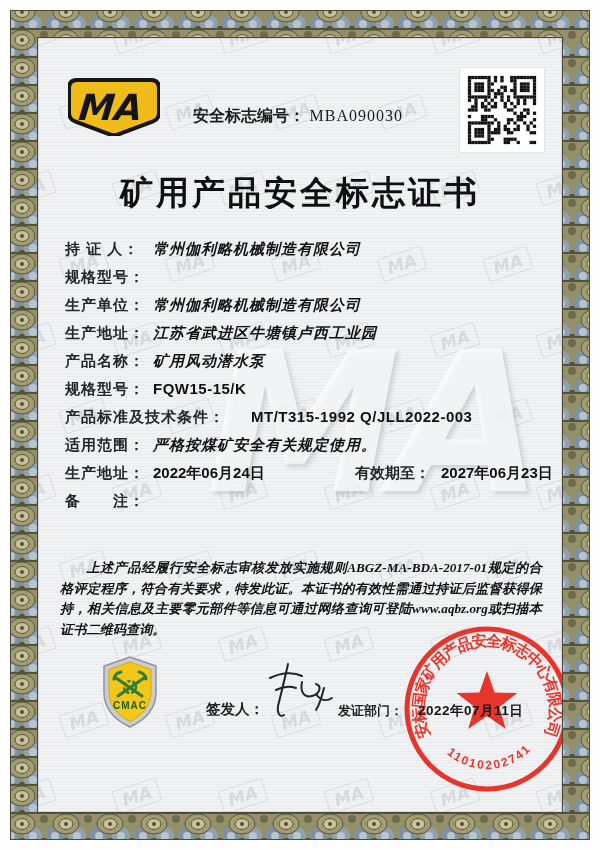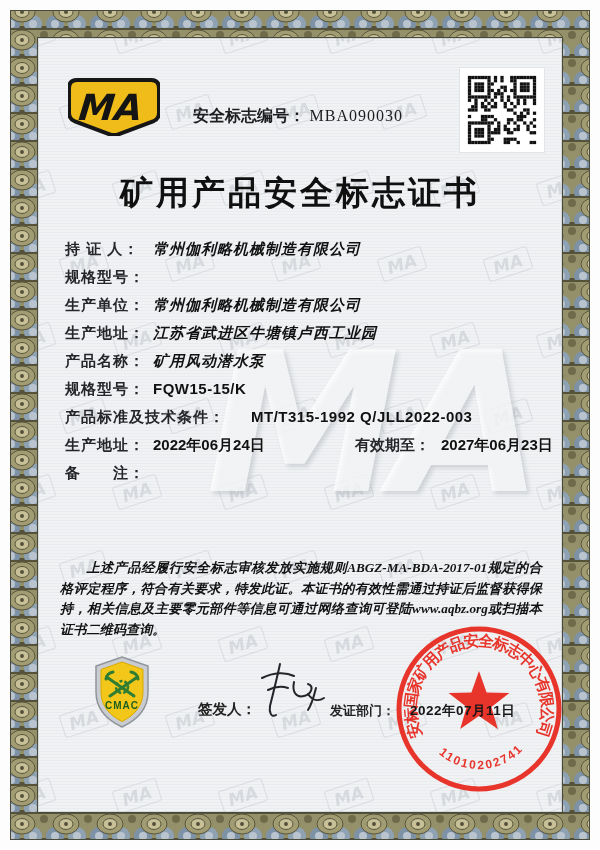--- a/index.html
+++ b/index.html
@@ -37,21 +37,21 @@
   .lbl.auto{flex:0 0 auto;margin-right:26px;}
   .val{font-size:15px;font-weight:700;color:#111;}
   .val.kai{font-style:italic;font-family:"Liberation Serif","DejaVu Serif",serif;letter-spacing:1px;text-align:right;}
   .val.mono{font-family:"Liberation Sans","DejaVu Sans",sans-serif;letter-spacing:.5px;}
   .lbl2{flex:0 0 86px;margin-left:72px;font-size:15px;font-weight:600;color:#26262a;white-space:nowrap;}
   
   .notice{position:absolute;left:22px;right:20px;top:520px;text-align:justify;
           font-family:"Liberation Serif","DejaVu Serif",serif;font-style:italic;
           font-size:13.2px;font-weight:700;line-height:1.56;color:#121212;text-indent:2em;}
   
-  .footer{position:absolute;left:0;right:0;top:608px;height:166px;}
+  .footer{position:absolute;left:8px;right:0;top:608px;height:166px;}
   .cmac{position:absolute;left:55px;top:10px;}
   .issuer-lbl{position:absolute;left:160px;top:54px;font-size:14.5px;font-weight:600;color:#222;}
   .sig{position:absolute;left:212px;top:14px;}
   .dept-lbl{position:absolute;left:292px;top:56px;font-size:13px;font-weight:600;color:#222;}
   .stamp{position:absolute;left:355px;top:-23px;width:172px;height:172px;opacity:.93;}
   .stamp-date{position:absolute;left:372px;top:56px;z-index:5;font-size:13.5px;font-weight:700;color:#151515;letter-spacing:.5px;}
 </style>
 </head>
 <body>
 
@@ -396,20 +396,24 @@
         </div>
         <div class="frow">
           <span class="lbl">规格型号：</span>
           <span class="val mono">FQW15-15/K</span>
         </div>
         <div class="frow">
           <span class="lbl auto">产品标准及技术条件：</span>
           <span class="val mono">MT/T315-1992 Q/JLL2022-003</span>
         </div>
         <div class="frow">
+          <span class="lbl">适用范围：</span>
+          <span class="val kai">严格按煤矿安全有关规定使用。</span>
+        </div>
+        <div class="frow">
           <span class="lbl">生产地址：</span>
           <span class="val" style="flex:0 0 130px;">2022年06月24日</span>
           <span class="lbl2">有效期至：</span>
           <span class="val">2027年06月23日</span>
         </div>
         <div class="frow">
           <span class="lbl">备　　注：</span>
           <span class="val"></span>
         </div>
       </div>

